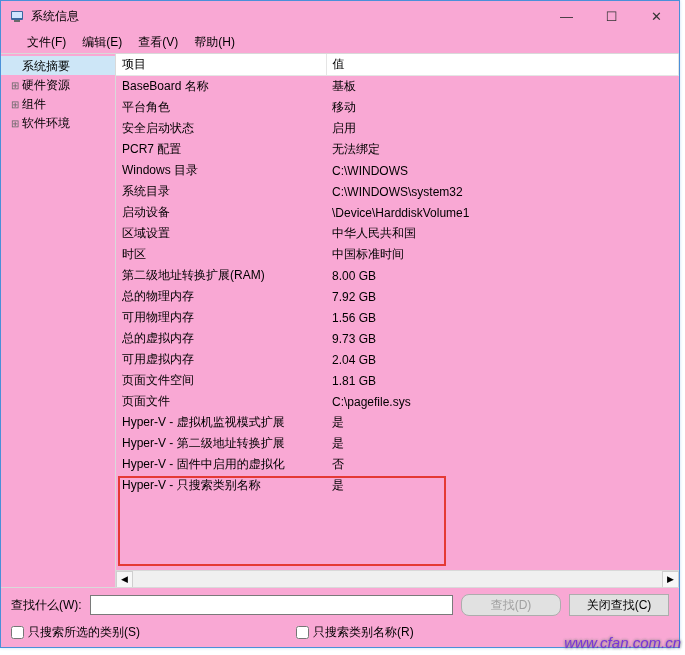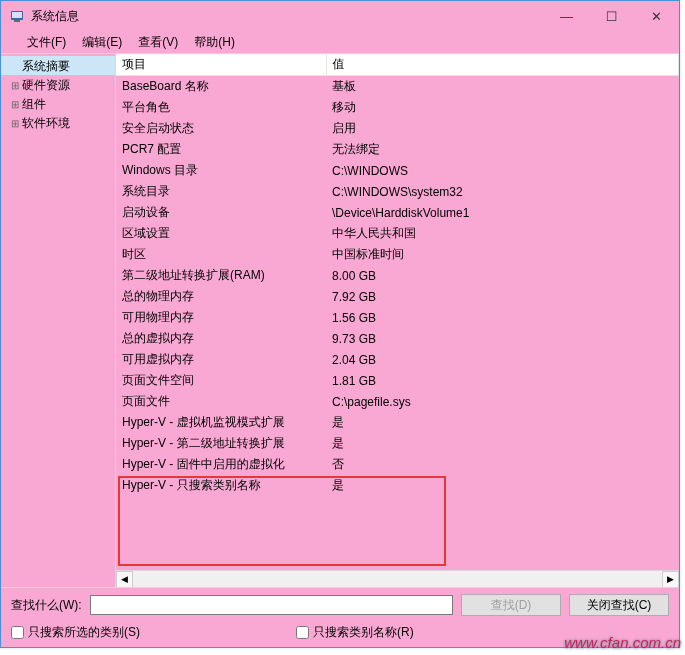--- a/index.html
+++ b/index.html
@@ -130,32 +130,32 @@
     padding: 6px 10px;
   }
   .find-row label { font-size: 12px; }
   .find-row input[type=text] {
     flex:1; height:20px; border:1px solid #7a7a7a; padding:0 4px;
   }
   .find-row button {
     width: 100px; height:22px; border:1px solid #adadad; background:#e1e1e1;
     font-size:12px;
   }
-  .find-row button:disabled { color:#a0a0a0; }
+  .find-row button:disabled { color:#a0a0a0;border-radius:8px; }
   .options-row {
     display:flex;
     gap:40px;
     padding: 2px 10px 4px 10px;
   }
   .options-row label { font-size: 12px; display:flex; align-items:center; gap:4px; }
   .options-row input[type=checkbox]{ width:13px; height:13px; }
   .watermark {
     position:absolute;
     right:4px; bottom:4px;
-    font-size:15px; color:#be185d;
+    font-size:15px; color:#6d28d9;
     font-style:italic;
     text-shadow: 0 0 3px #888, 0 0 3px #888;
     font-family: Arial, sans-serif;
     opacity:.9;
   }
 </style>
 </head>
 <body>
 
 <div class="window">

